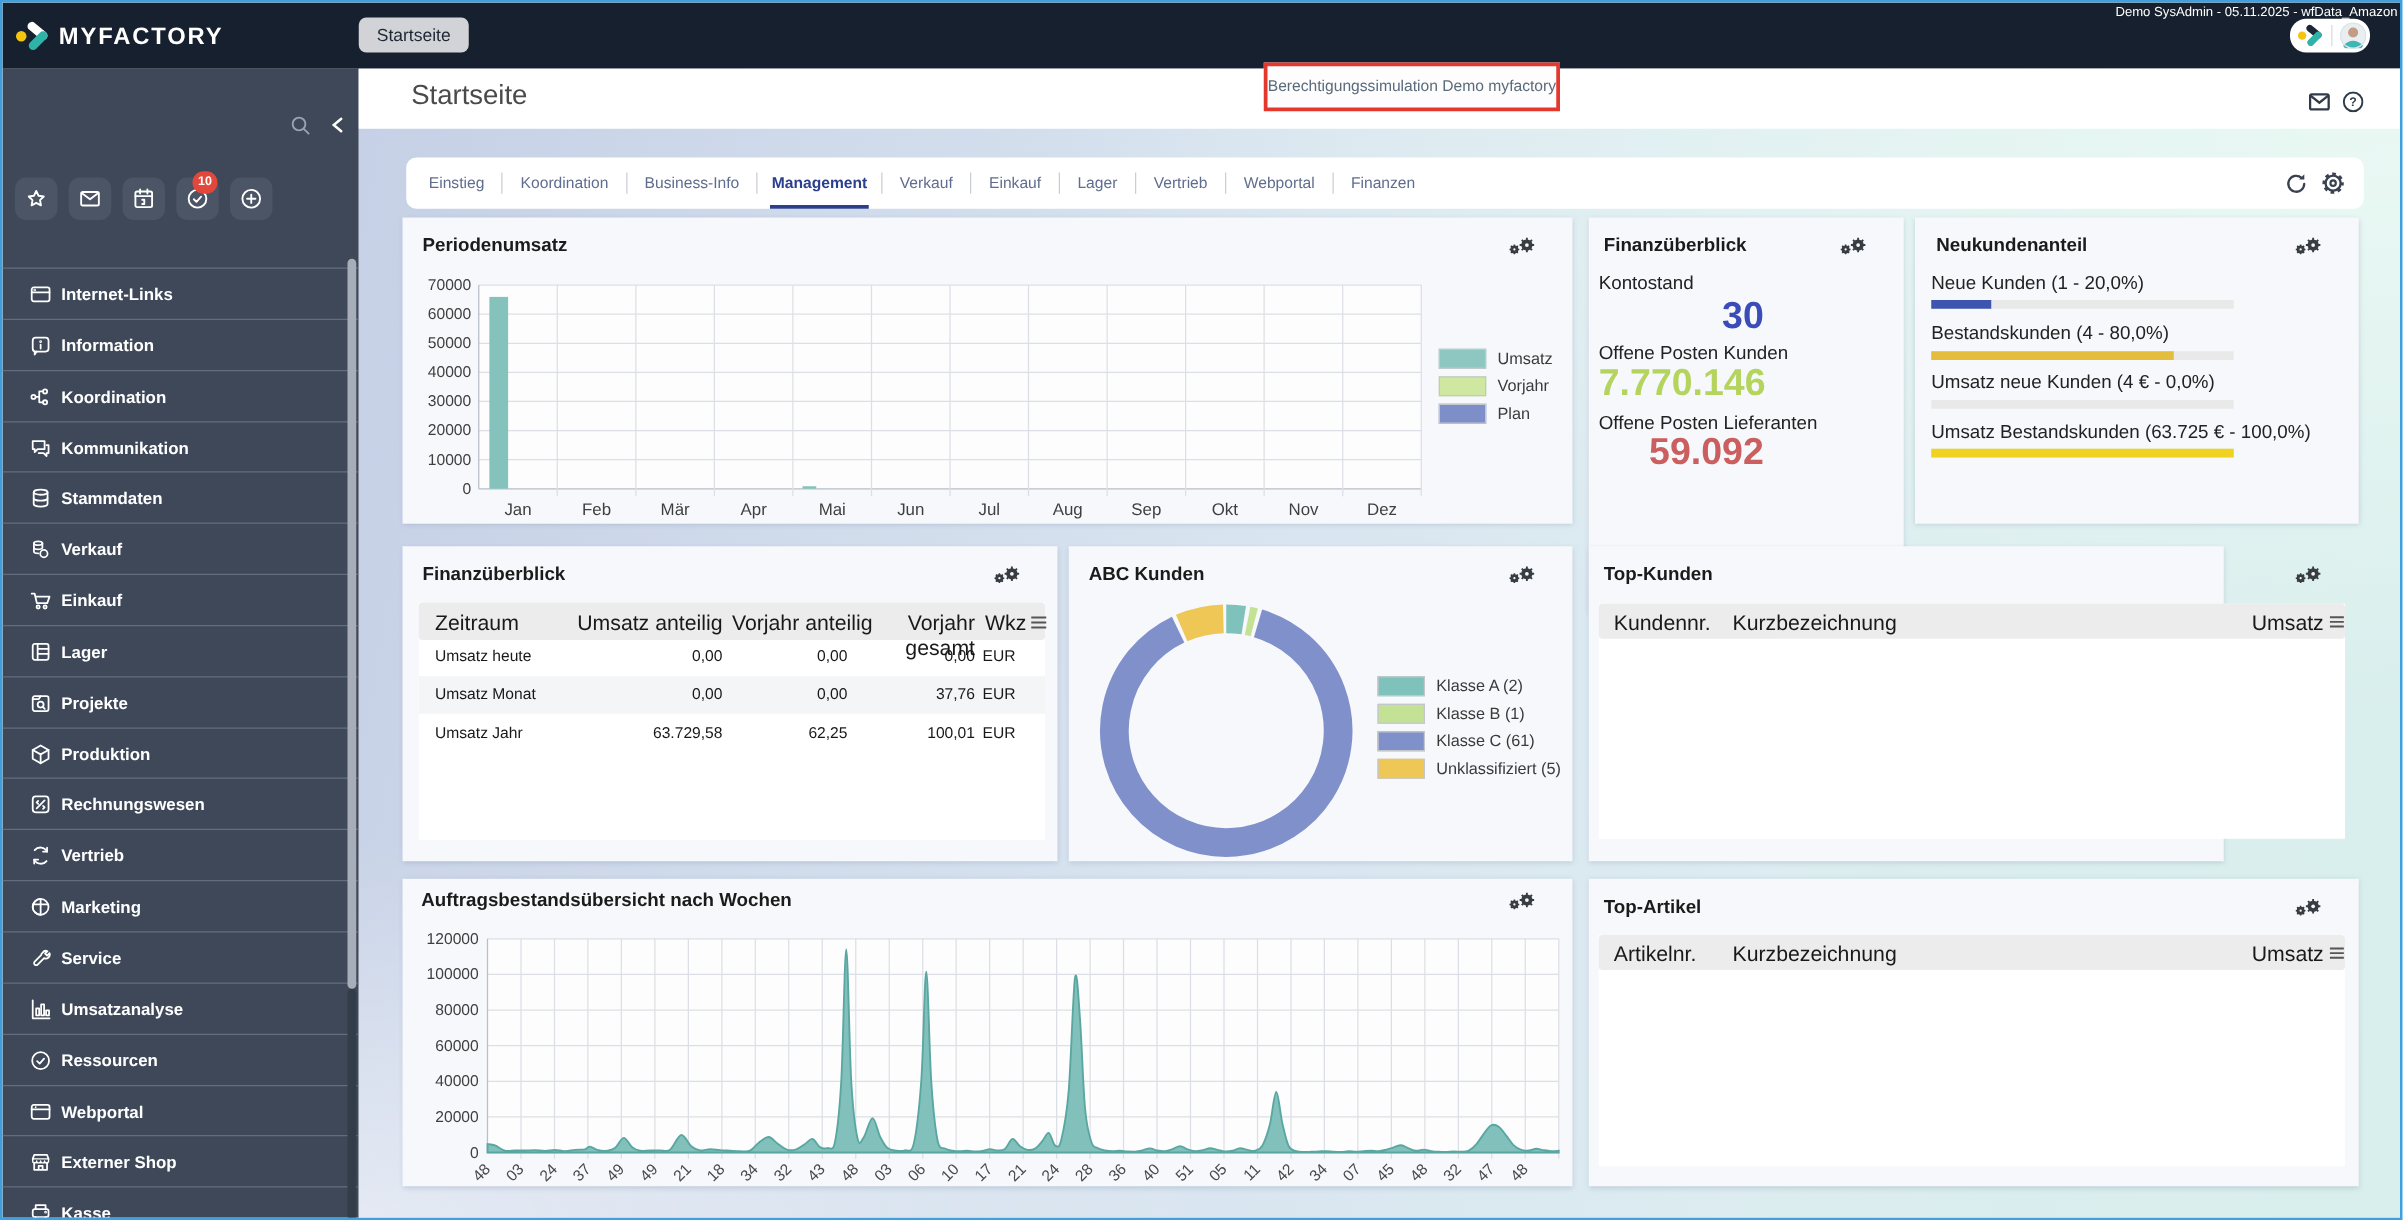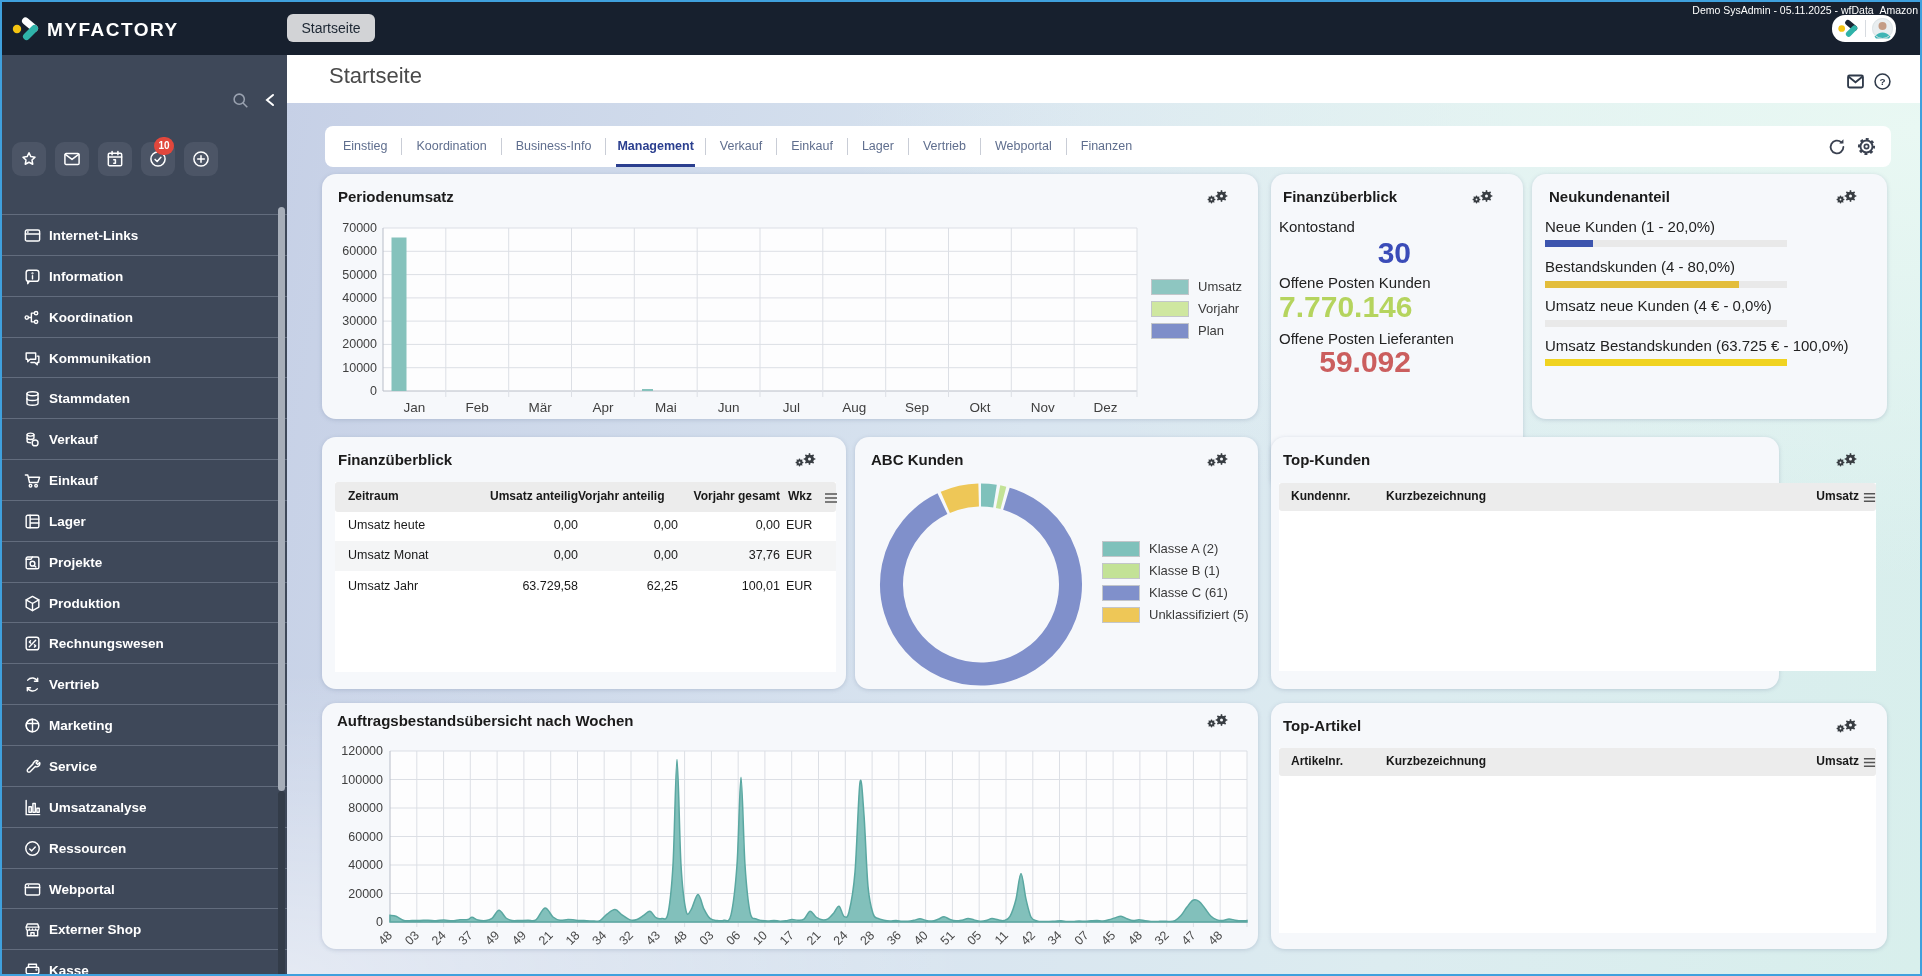--- a/index.html
+++ b/index.html
@@ -20,25 +20,25 @@
 .sbtrack{position:absolute;left:276px;top:736px;width:7px;height:185px;background:#333c49;border-radius:4px}
 .main{position:absolute;left:285px;top:53px;width:1633px;height:921px;background:radial-gradient(70% 55% at 0% 100%,rgba(255,255,255,.5) 0%,rgba(255,255,255,0) 60%),radial-gradient(120% 90% at 100% 8%,#e9f8f3 0%,rgba(233,248,243,0) 55%),linear-gradient(100deg,#c6d0e6 0%,#d9e5f0 45%,#dcecf0 70%,#d8efec 100%)}
 .hdr{position:absolute;left:0;top:0;width:1633px;height:48px;background:#fff}
 .hdrtitle{position:absolute;left:42px;top:8px;font-size:22px;color:#4a4a4a}
 .redbox{position:absolute;left:724px;top:-5px;width:237px;height:39px;border:3px solid #e4372e;background:#fdfdfd;color:#5a6b7c;font-size:12.5px;text-align:center;line-height:33px;white-space:nowrap}
 .tabbar{position:absolute;left:38px;top:71px;width:1566px;height:41px;background:#fff;border-radius:8px}
 .tab{color:#5f6e8e;font-size:12.5px;line-height:41px;padding:0 14px;float:left}
 .tabsep{width:1px;height:17px;background:#c9cdd6;float:left;margin-top:12px}
 .tabactive{color:#2b3f8f;font-weight:bold;position:relative;font-size:12.5px;padding:0 11px}
 .tabactive:after{content:"";position:absolute;left:10px;right:10px;bottom:0;height:3px;background:#2b3f8f}
-.card{position:absolute;background:#f6f8fb;border-radius:14px;box-shadow:0 1px 4px rgba(100,120,150,.28)}
+.card{position:absolute;background:#f6f8fb;border-radius:0;box-shadow:0 1px 4px rgba(100,120,150,.28)}
 .ctitle{position:absolute;font-size:15px;font-weight:bold;color:#1b1b1b}
 .gear{position:absolute}
 .thead{position:absolute;background:#ececec;border-radius:3px}
-.th{position:absolute;font-size:12px;font-weight:bold;color:#191919}
+.th{position:absolute;font-size:17px;font-weight:normal;color:#191919}
 .td{position:absolute;font-size:12.5px;color:#191919}
 .tbody{position:absolute;background:#fff}
 .plabel{position:absolute;font-size:15px;color:#222}
 .pbar{position:absolute;height:7px;background:#e9e9e9}
 .pfill{position:absolute;left:0;top:0;height:7px}
 .leg{position:absolute;width:38px;height:16px;border:1px solid #c3c6ca}
 .legt{position:absolute;font-size:13px;color:#3a3a3a}
 </style></head><body>
 <div class="topbar">
 <svg style="position:absolute;left:10px;top:14px" width="30" height="26" viewBox="0 0 30 26">
@@ -303,20 +303,21 @@
         </svg>
         <span>Kasse</span>
       </div>
 </div>
 <div class="sbtrack"></div>
     <div class="sbthumb"></div>
 </div>
 <div class="main">
 <div class="hdr">
       <div class="hdrtitle">Startseite</div>
+      <div class="redbox">Berechtigungssimulation Demo myfactory</div>
       <svg style="position:absolute;left:1560px;top:19px" width="17" height="15" viewBox="0 0 24 20">
         <g stroke="#2f3a4a" stroke-width="2.6" fill="none">
           <rect x="1.5" y="1.5" width="21" height="17" rx="2"></rect>
           <path d="M2 3l10 8 10-8"></path>
         </g>
       </svg>
       <svg style="position:absolute;left:1587px;top:18px" width="17" height="17" viewBox="0 0 24 24">
         <circle cx="12" cy="12" r="10.5" stroke="#2f3a4a" stroke-width="2.2" fill="none"></circle>
         <text x="12" y="16.8" font-size="14" font-weight="bold" fill="#2f3a4a" text-anchor="middle" font-family="Liberation Sans">?</text>
       </svg>
@@ -514,21 +515,21 @@
           </g>
           <circle cx="5.5" cy="10.5" r="2.7"></circle>
           <circle cx="15.5" cy="7" r="1.5" fill="#f6f8fb" stroke="none"></circle>
           <circle cx="5.5" cy="10.5" r="0.9" fill="#f6f8fb" stroke="none"></circle>
         </g>
       </svg>
       <div class="tbody" style="left:13px;top:45px;width:501px;height:190px"></div>
       <div class="thead" style="left:13px;top:45px;width:501px;height:30px"></div>
       <div class="th" style="left:26px;top:52px">Zeitraum</div>
       <div class="th" style="left:126px;top:52px;width:130px;text-align:right">Umsatz anteilig</div>
-      <div class="th" style="left:256px;top:52px;width:120px;text-align:left">Vorjahr anteilig</div>
+      <div class="th" style="left:256px;top:52px;width:120px;text-align:right">Vorjahr anteilig</div>
       <div class="th" style="left:358px;top:52px;width:100px;text-align:right">Vorjahr gesamt</div>
       <div class="th" style="left:466px;top:52px">Wkz</div>
       <svg style="position:absolute;left:502px;top:54px" width="14" height="14" viewBox="0 0 14 14">
         <g stroke="#555" stroke-width="1.6">
           <path d="M1 3h12M1 7h12M1 11h12"></path>
         </g>
       </svg>
       <div style="position:absolute;left:13px;top:104px;width:501px;height:30px;background:#f4f5f6"></div>
       <div class="td" style="left:26px;top:81px">Umsatz heute</div>
       <div class="td" style="left:126px;top:81px;width:130px;text-align:right">0,00</div>

